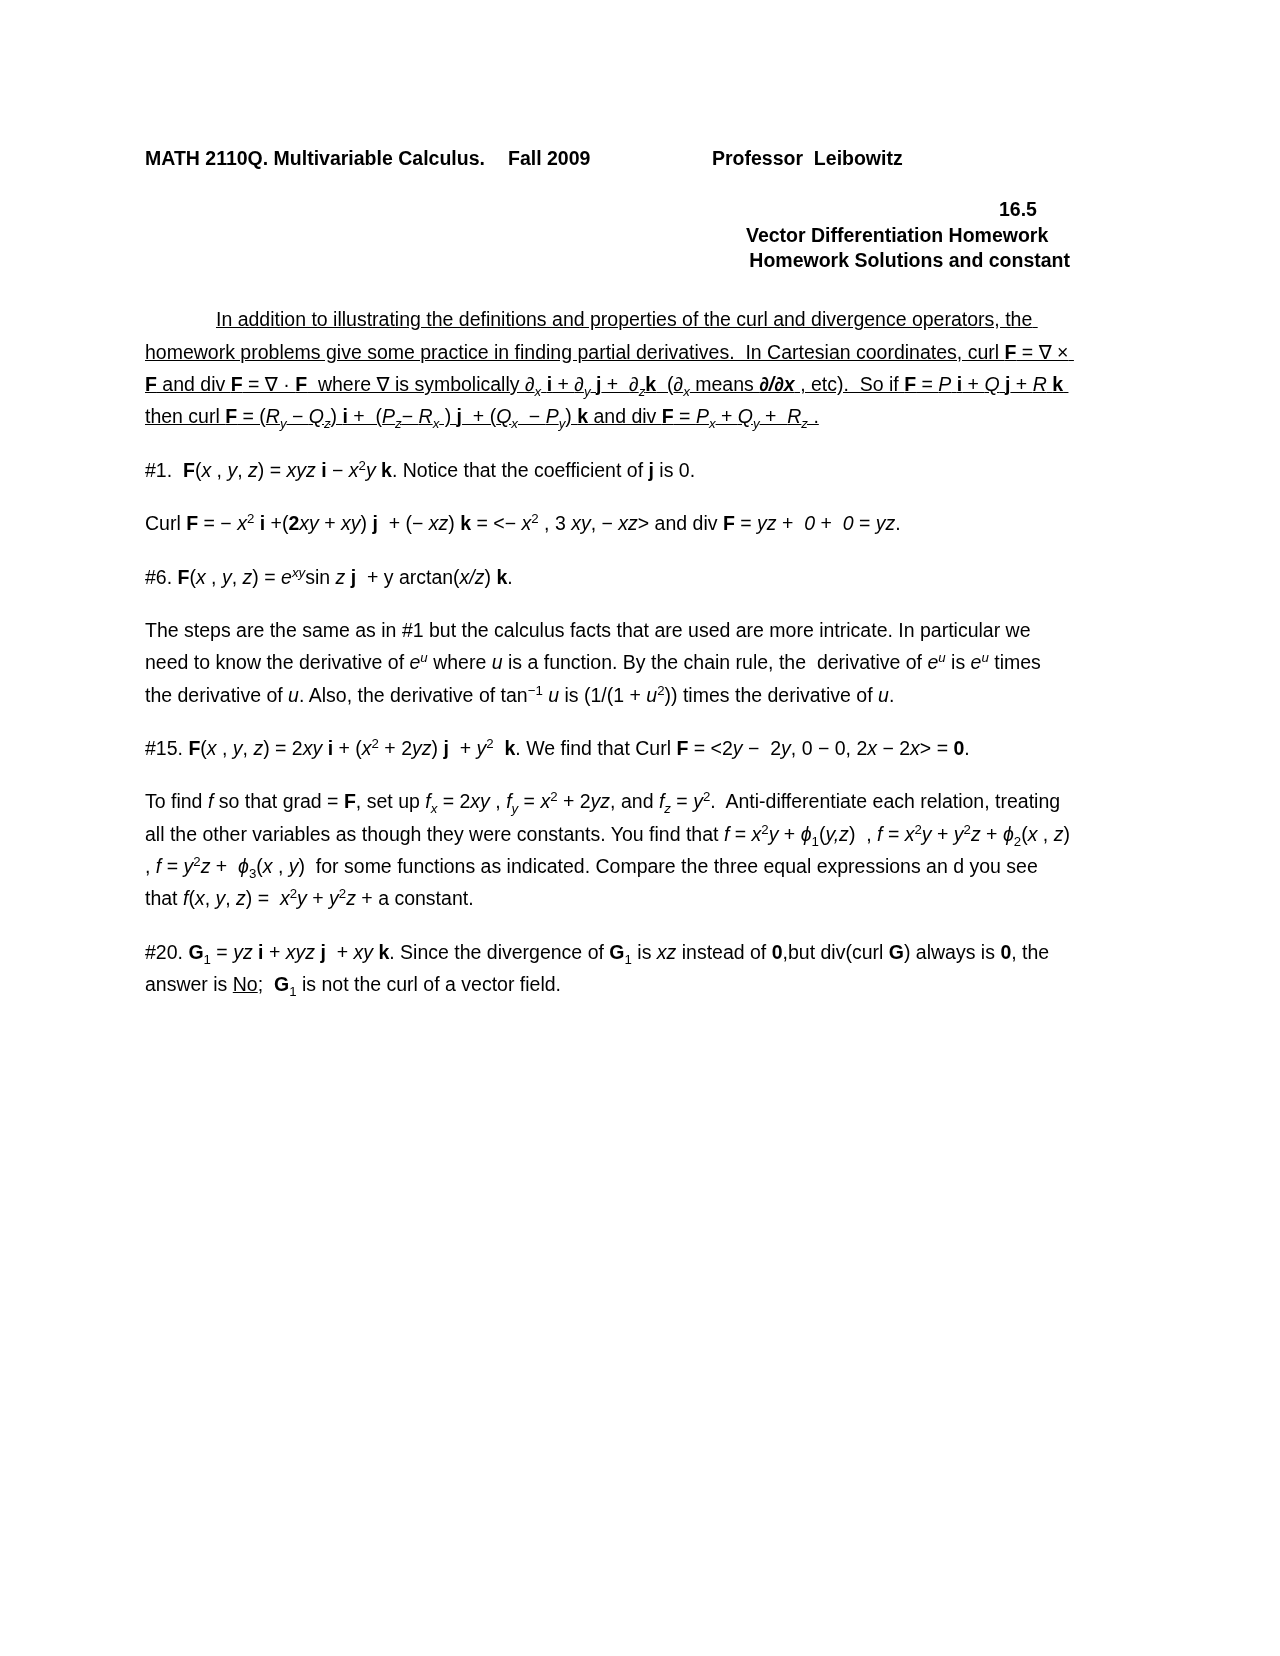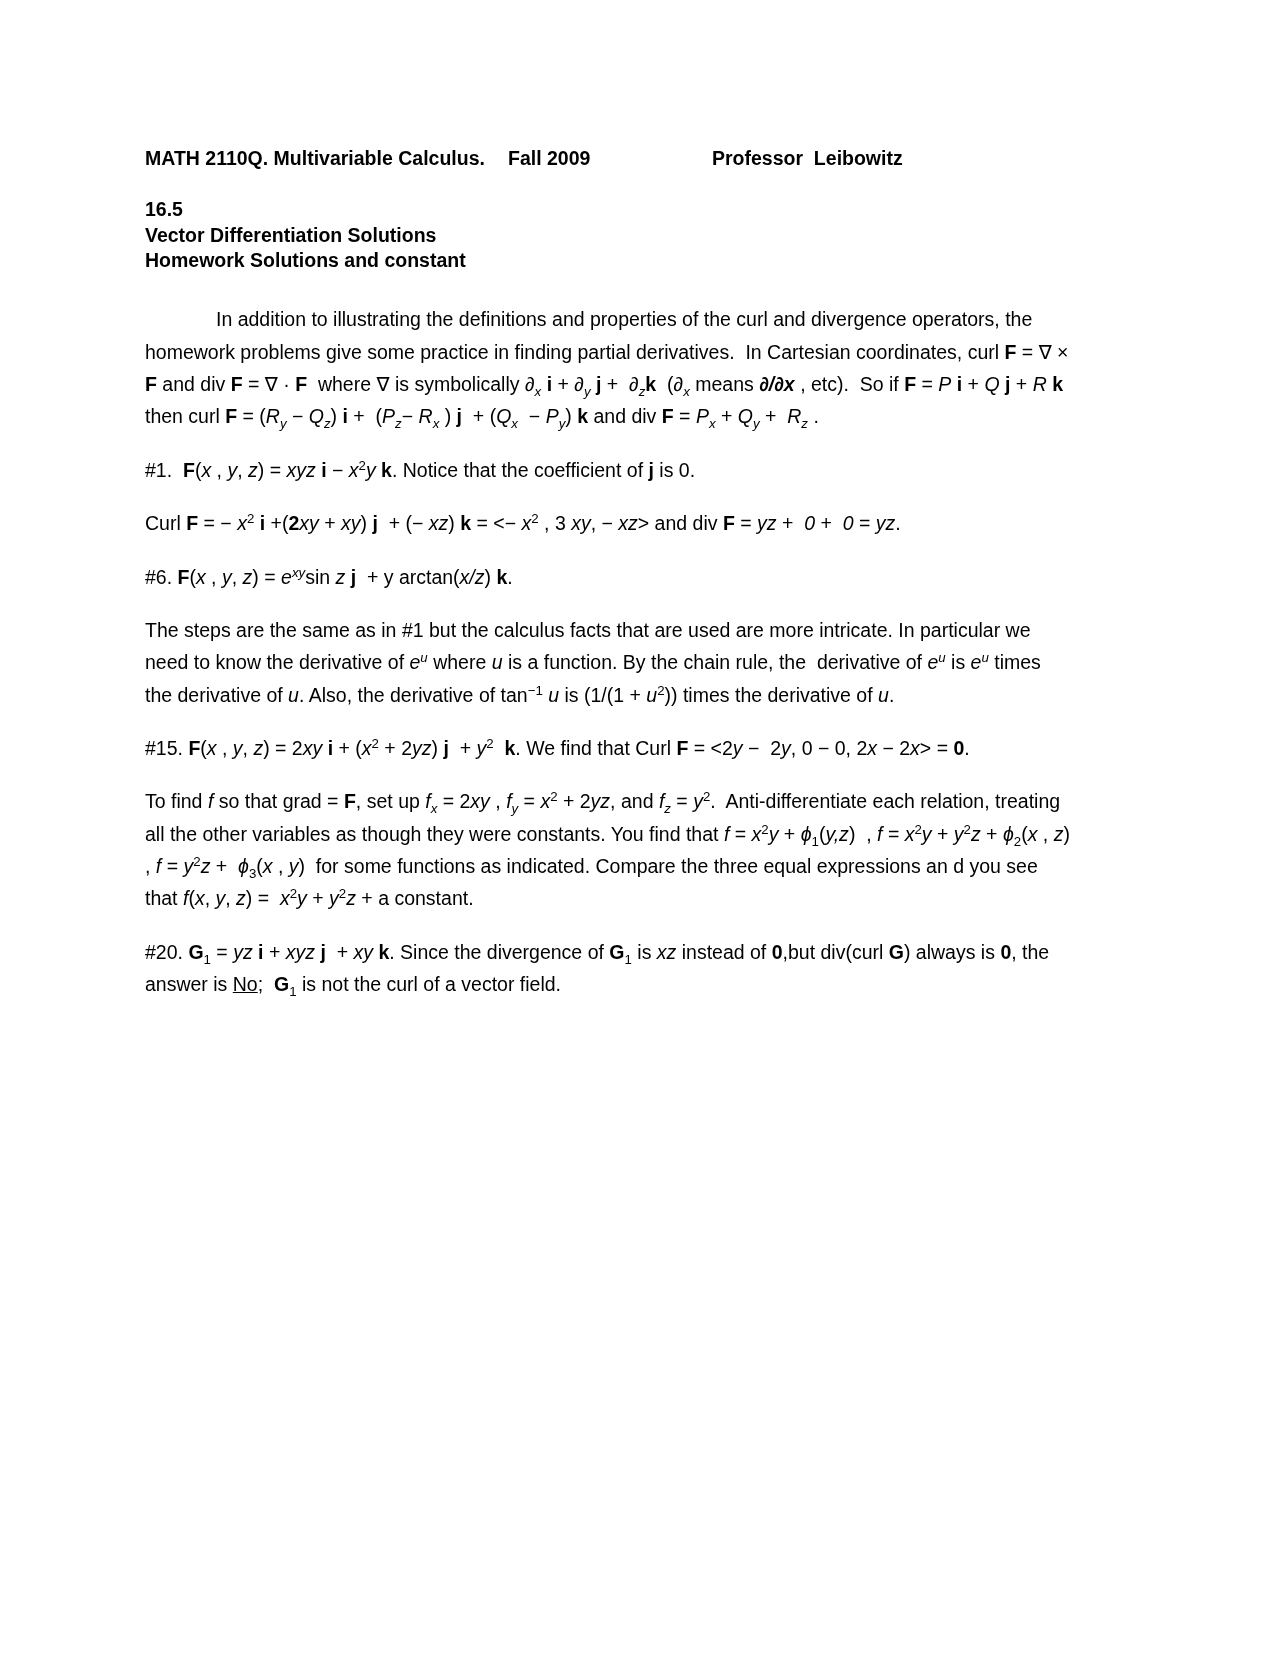--- a/index.html
+++ b/index.html
@@ -17,53 +17,54 @@
     font-family: "Liberation Sans", sans-serif;
     font-size: 19.5px;
     padding: 146px 210px 60px 145px;
     overflow: hidden;
   }
   .row {
     display: flex;
     font-weight: bold;
     white-space: pre-wrap;
     line-height: 1.3;
+    align-items: flex-end;
   }
   .header-row { margin-bottom: 26px; }
   .section-row { margin-bottom: 30px; flex-direction: column; }
   .h-course { width: 363px; flex: 0 0 auto; }
   .h-term   { width: 204px; flex: 0 0 auto; }
   .h-prof   { flex: 1 1 auto; }
   .s-number { width: 71px;  flex: 0 0 auto; }
   .s-title  { width: 324px; flex: 0 0 auto; }
   .s-subtitle { flex: 1 1 auto; }
   p.para {
     margin: 0 0 21px 0;
     line-height: 1.66;
     white-space: pre-wrap;
   }
-  p.indent { text-indent: 71px; }
+  p.indent { text-indent: 71px; text-decoration: underline; }
   sup { font-size: 0.68em; line-height: 0; }
   sub { font-size: 0.68em; line-height: 0; }
   u { text-decoration: underline; }
 </style>
 </head>
 <body>
 
 <div class="page">
 
   <div class="row header-row">
     <span class="h-course">MATH 2110Q. Multivariable Calculus.</span>
     <span class="h-term">Fall 2009</span>
     <span class="h-prof">Professor  Leibowitz</span>
   </div>
 
   <div class="row section-row">
     <span class="s-number">16.5</span>
-    <span class="s-title">Vector Differentiation Solutions</span>
+    <span class="s-title">Vector Differentiation Homework</span>
     <span class="s-subtitle">Homework Solutions and constant</span>
   </div>
 
   <p class="para indent">In addition to illustrating the definitions and properties of the curl and divergence operators, the homework problems give some practice in finding partial derivatives.  In Cartesian coordinates, curl <b>F</b> = ∇ × <b>F</b> and div <b>F</b> = ∇ · <b>F</b>  where ∇ is symbolically <i>∂<sub>x</sub></i> <b>i</b> + <i>∂<sub>y</sub></i> <b>j</b> +  <i>∂<sub>z</sub></i><b>k</b>  (<i>∂<sub>x</sub></i> means <b><i>∂/∂x</i></b> , etc).  So if <b>F</b> = <i>P</i> <b>i</b> + <i>Q</i> <b>j</b> + <i>R</i> <b>k</b> then curl <b>F</b> = (<i>R<sub>y</sub></i> − <i>Q<sub>z</sub></i>) <b>i</b> +  (<i>P<sub>z</sub></i>− <i>R<sub>x</sub></i> ) <b>j</b>  + (<i>Q<sub>x</sub></i>  − <i>P<sub>y</sub></i>) <b>k</b> and div <b>F</b> = <i>P<sub>x</sub></i> + <i>Q<sub>y</sub></i> +  <i>R<sub>z</sub></i> .</p>
 
   <p class="para">#1.  <b>F</b>(<i>x</i> , <i>y</i>, <i>z</i>) = <i>xyz</i> <b>i</b> − <i>x</i><sup>2</sup><i>y</i> <b>k</b>. Notice that the coefficient of <b>j</b> is 0.</p>
 
   <p class="para">Curl <b>F</b> = − <i>x</i><sup>2</sup> <b>i</b> +(<b>2</b><i>xy</i> + <i>xy</i>) <b>j</b>  + (− <i>xz</i>) <b>k</b> = &lt;− <i>x</i><sup>2</sup> , 3 <i>xy</i>, − <i>xz</i>&gt; and div <b>F</b> = <i>yz</i> +  <i>0</i> +  <i>0</i> = <i>yz</i>.</p>
 
   <p class="para">#6. <b>F</b>(<i>x</i> , <i>y</i>, <i>z</i>) = <i>e</i><sup><i>xy</i></sup>sin <i>z</i> <b>j</b>  + y arctan(<i>x/z</i>) <b>k</b>.</p>

